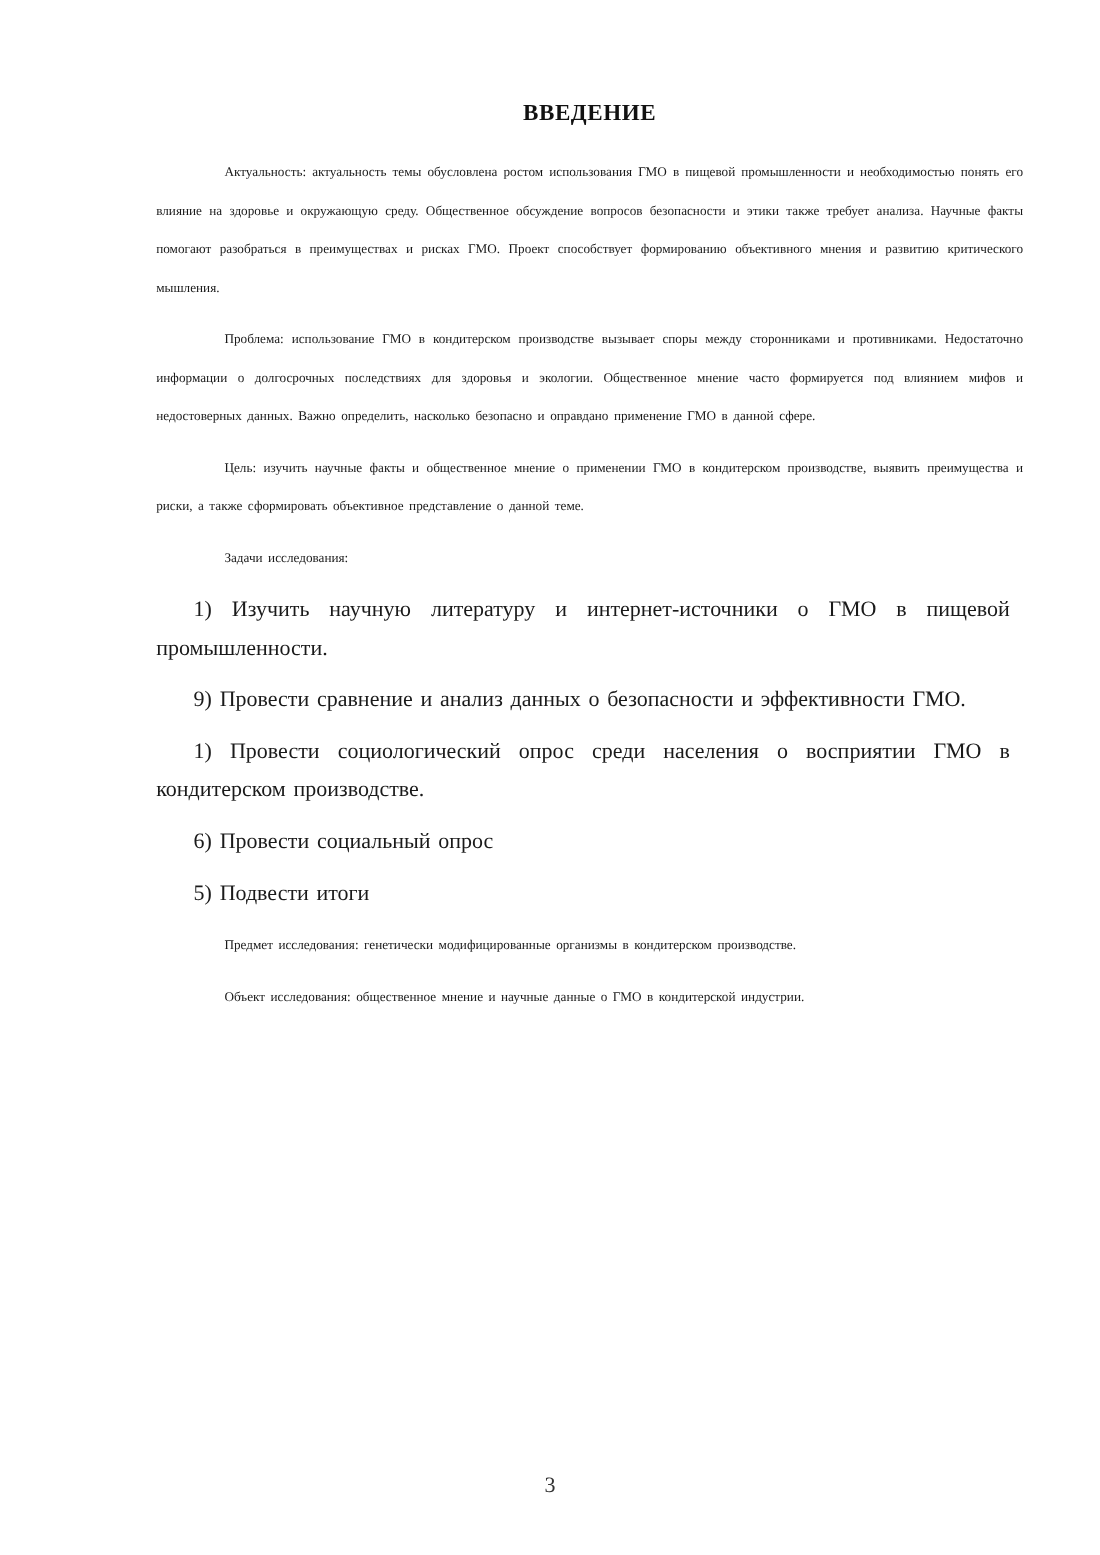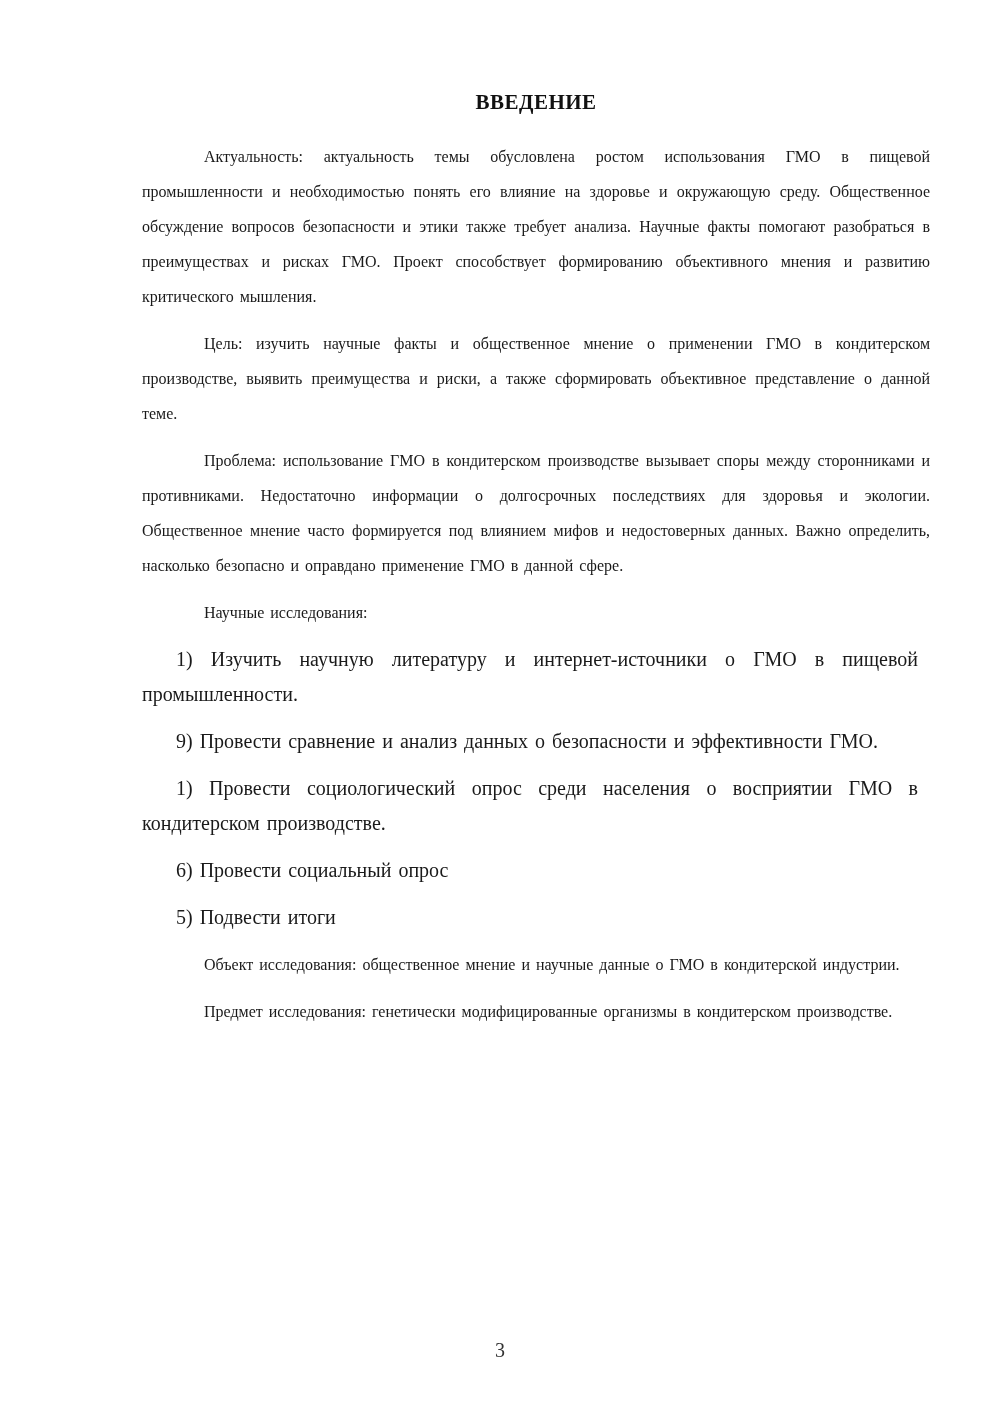--- a/index.html
+++ b/index.html
@@ -21,21 +21,21 @@
   }
   .doc-title {
     font-size: 21px;
     font-weight: bold;
     text-align: center;
     margin: 0 0 24px 0;
     letter-spacing: 0.5px;
     color: #111111;
   }
   .para {
-    font-size: 16px;
+    font-size: 12px;
     line-height: 35px;
     text-align: justify;
     text-indent: 62px;
     margin: 0 0 12px 0;
     word-spacing: 2px;
   }
   .list-para {
     font-size: 20px;
     line-height: 35px;
     text-align: justify;
@@ -55,35 +55,35 @@
 </style>
 </head>
 <body>
 
 <div class="page">
 
   <h1 class="doc-title">ВВЕДЕНИЕ</h1>
 
   <p class="para">Актуальность: актуальность темы обусловлена ростом использования ГМО в пищевой промышленности и необходимостью понять его влияние на здоровье и окружающую среду. Общественное обсуждение вопросов безопасности и этики также требует анализа. Научные факты помогают разобраться в преимуществах и рисках ГМО. Проект способствует формированию объективного мнения и развитию критического мышления.</p>
 
+  <p class="para">Проблема: использование ГМО в кондитерском производстве вызывает споры между сторонниками и противниками. Недостаточно информации о долгосрочных последствиях для здоровья и экологии. Общественное мнение часто формируется под влиянием мифов и недостоверных данных. Важно определить, насколько безопасно и оправдано применение ГМО в данной сфере.</p>
+
   <p class="para">Цель: изучить научные факты и общественное мнение о применении ГМО в кондитерском производстве, выявить преимущества и риски, а также сформировать объективное представление о данной теме.</p>
 
-  <p class="para">Проблема: использование ГМО в кондитерском производстве вызывает споры между сторонниками и противниками. Недостаточно информации о долгосрочных последствиях для здоровья и экологии. Общественное мнение часто формируется под влиянием мифов и недостоверных данных. Важно определить, насколько безопасно и оправдано применение ГМО в данной сфере.</p>
-
-  <p class="para">Научные исследования:</p>
+  <p class="para">Задачи исследования:</p>
 
   <p class="list-para">1) Изучить научную литературу и интернет-источники о ГМО в пищевой промышленности.</p>
 
   <p class="list-para">9) Провести сравнение и анализ данных о безопасности и эффективности ГМО.</p>
 
   <p class="list-para">1) Провести социологический опрос среди населения о восприятии ГМО в кондитерском производстве.</p>
 
   <p class="list-para">6) Провести социальный опрос</p>
 
   <p class="list-para">5) Подвести итоги</p>
 
+  <p class="para">Предмет исследования: генетически модифицированные организмы в кондитерском производстве.</p>
+
   <p class="para">Объект исследования: общественное мнение и научные данные о ГМО в кондитерской индустрии.</p>
-
-  <p class="para">Предмет исследования: генетически модифицированные организмы в кондитерском производстве.</p>
 
   <div class="page-number">3</div>
 
 </div>
 
 </body></html>

